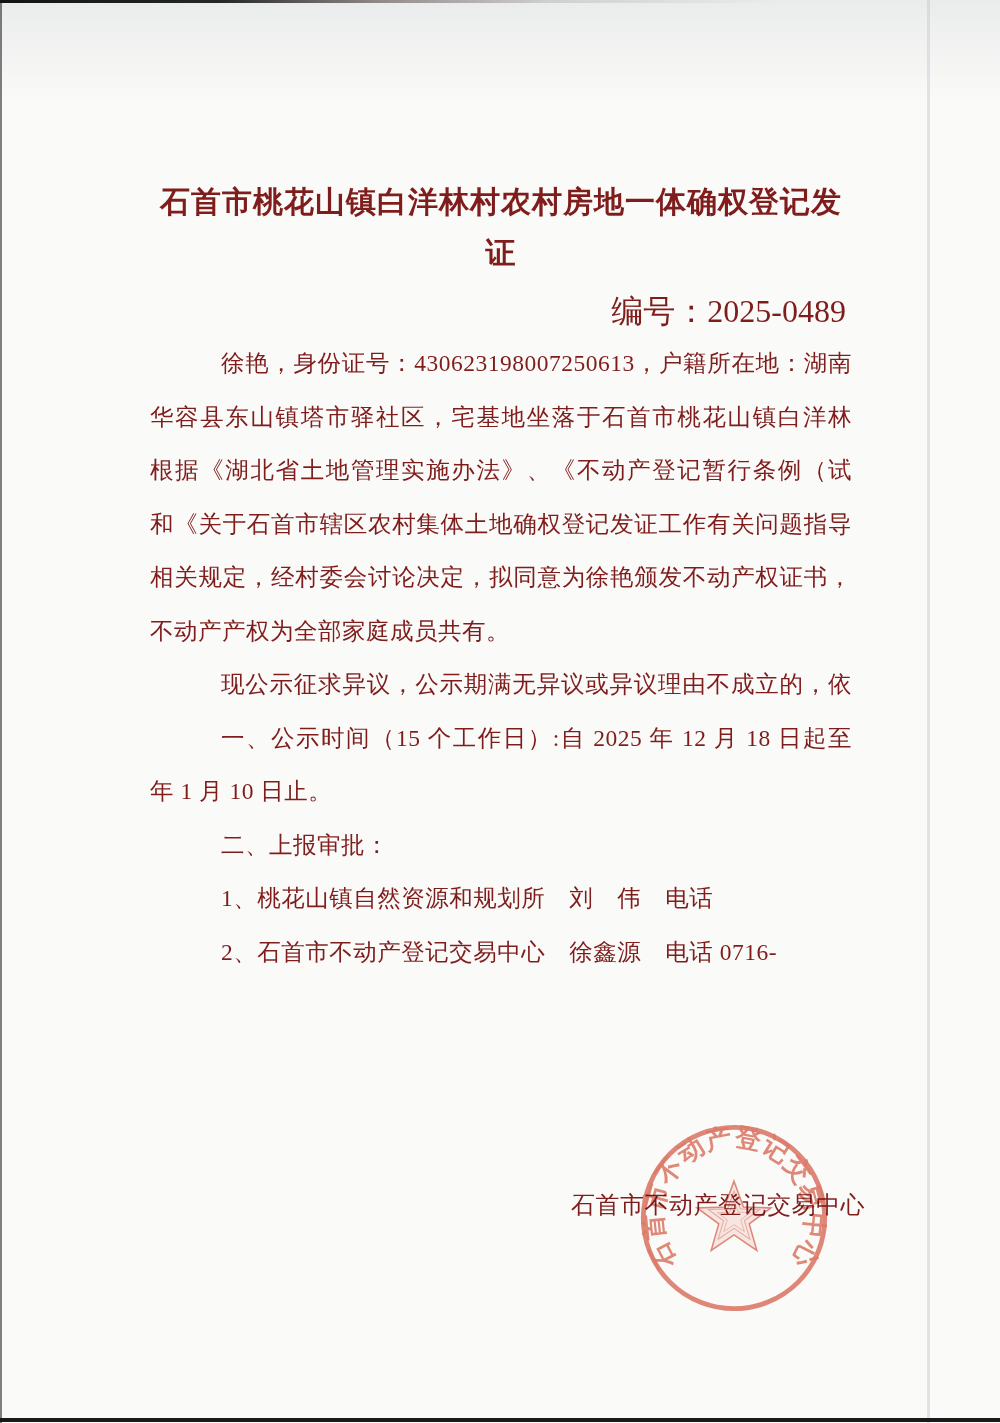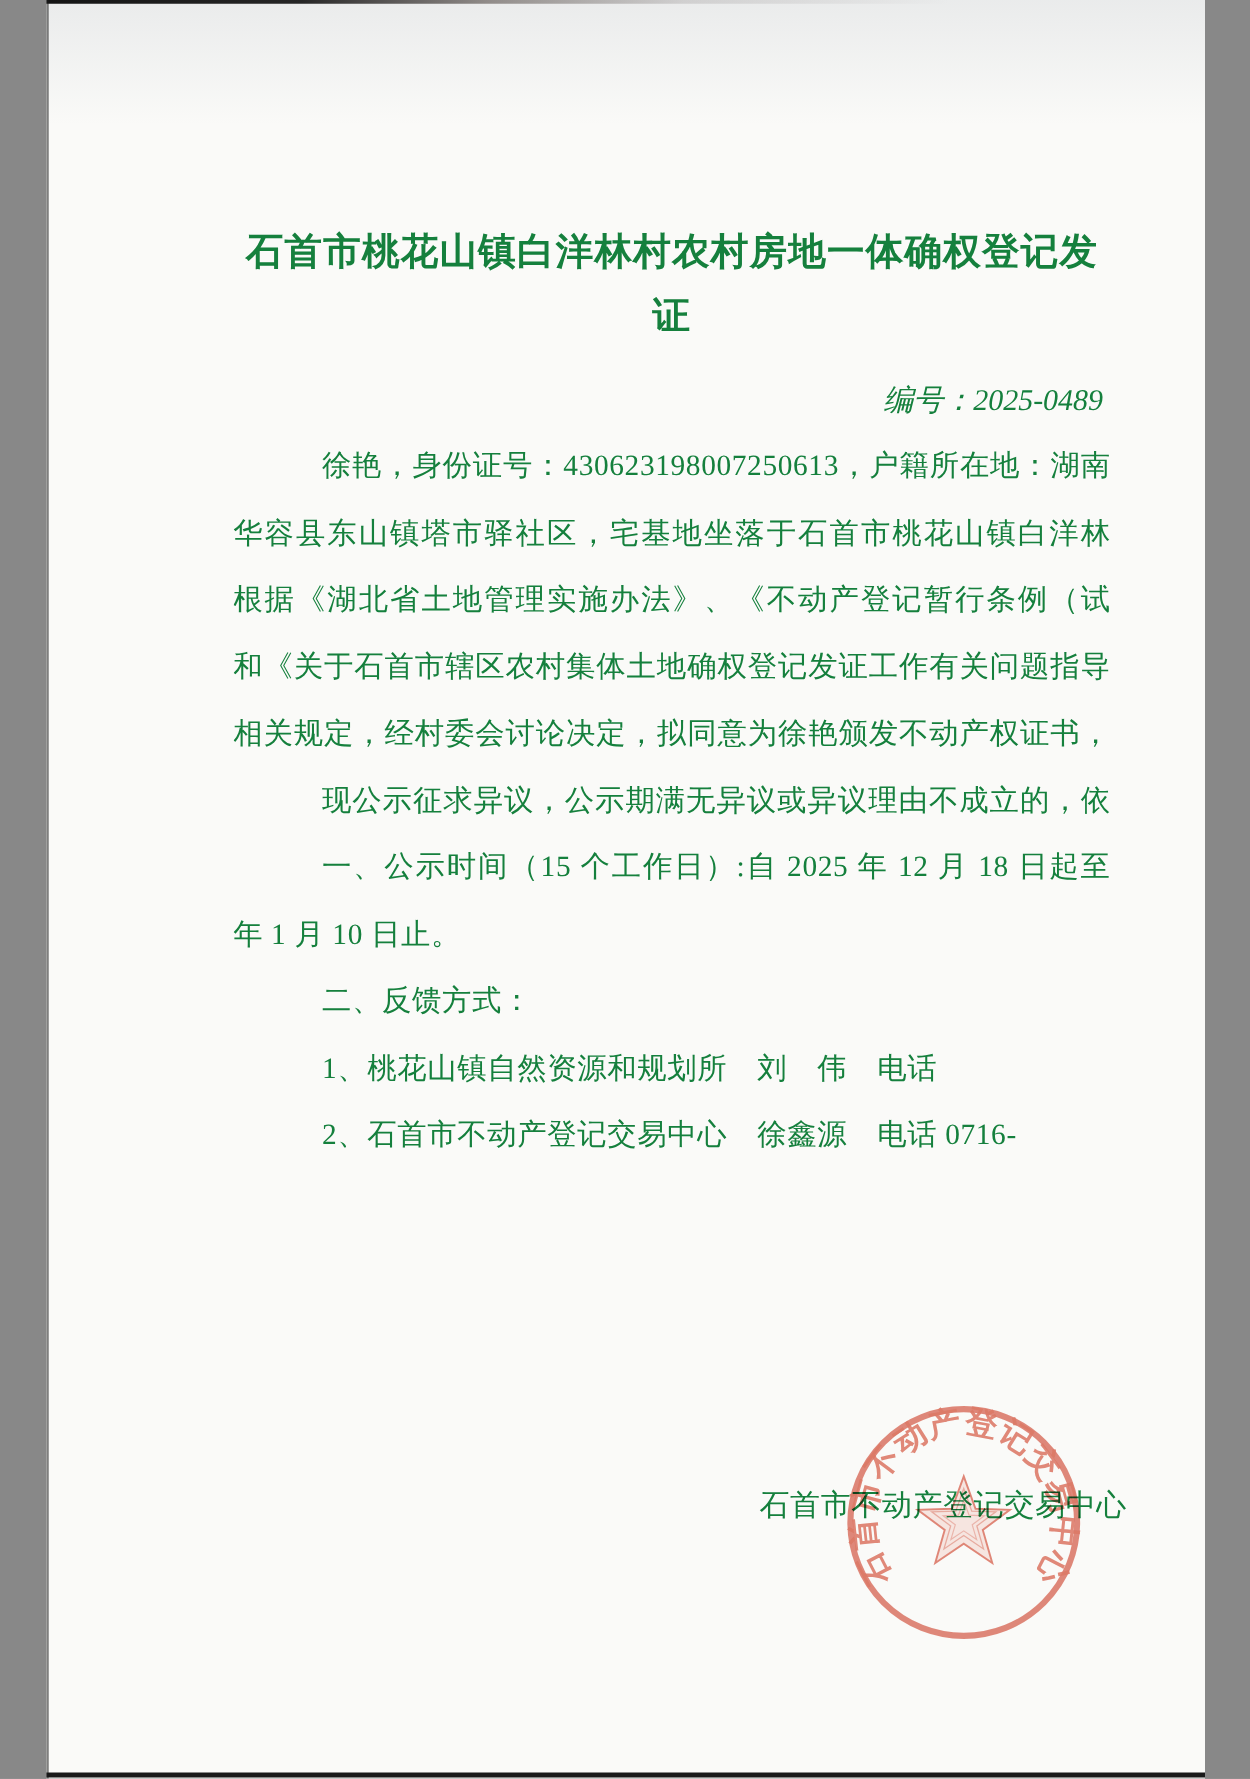--- a/index.html
+++ b/index.html
@@ -1,23 +1,23 @@
 <!DOCTYPE html>
 <html><head>
 <meta charset="utf-8">
 <style>
   html, body { margin: 0; padding: 0; background: #888; }
   .page {
     position: relative;
-    width: 927px;
+    width: 1000px;
     height: 1423px;
     background: #fafaf8;
     overflow: hidden;
     font-family: "Liberation Serif", "DejaVu Serif", serif;
-    color: #15803d;
+    color: #7f1d1d;
     margin: 0 auto;
   }
   
   .corner-shade {
     position: absolute; top: 0; left: 0; width: 100%; height: 100px;
     background: linear-gradient(180deg, rgba(150,158,170,0.16), rgba(150,158,170,0));
     pointer-events: none;
   }
   .edge-top {
     position: absolute; top: 0; left: 0; width: 100%; height: 3px;
@@ -35,22 +35,22 @@
     position: absolute; left: 927px; top: 0; width: 3px; height: 100%;
     background: rgba(185,194,206,0.40);
   }
   
   .content { position: absolute; left: 150px; top: 176px; width: 702px; }
   .title-line {
     font-size: 30px; line-height: 51px; font-weight: 600;
     text-align: center; letter-spacing: 1px;
   }
   .doc-number {
-    text-align: right; font-size: 24px; line-height: 30px;
-    margin-top: 28px; padding-right: 6px; font-weight: 500; font-style: italic;
+    text-align: right; font-size: 32px; line-height: 30px;
+    margin-top: 18px; padding-right: 6px; font-weight: 500;
   }
   .body-text { margin-top: 11px; font-size: 23.5px; }
   .paragraph { margin: 0; }
   .line {
     line-height: 53.5px; height: 53.5px; overflow: hidden;
     letter-spacing: 0.5px;
   }
   .line.fill { text-align: justify; text-align-last: justify; }
   .line.indent { padding-left: 71px; }
   
@@ -81,30 +81,31 @@
 
     <div class="doc-number">编号：2025-0489</div>
 
     <div class="body-text">
         <div class="paragraph">
           <div class="line indent fill">徐艳，身份证号：430623198007250613，户籍所在地：湖南省</div>
           <div class="line fill">华容县东山镇塔市驿社区，宅基地坐落于石首市桃花山镇白洋林村，</div>
           <div class="line fill">根据《湖北省土地管理实施办法》、《不动产登记暂行条例（试行）》</div>
           <div class="line fill">和《关于石首市辖区农村集体土地确权登记发证工作有关问题指导意</div>
           <div class="line fill">相关规定，经村委会讨论决定，拟同意为徐艳颁发不动产权证书，该</div>
+          <div class="line">不动产产权为全部家庭成员共有。</div>
         </div>
         <div class="paragraph">
           <div class="line indent fill">现公示征求异议，公示期满无异议或异议理由不成立的，依法</div>
         </div>
         <div class="paragraph">
           <div class="line indent fill">一、公示时间（15 个工作日）:自 2025 年 12 月 18 日起至 2026</div>
           <div class="line">年 1 月 10 日止。</div>
         </div>
         <div class="paragraph">
-          <div class="line indent">二、反馈方式：</div>
+          <div class="line indent">二、上报审批：</div>
         </div>
         <div class="paragraph">
           <div class="line indent">1、桃花山镇自然资源和规划所　刘　伟　电话 13886606021</div>
         </div>
         <div class="paragraph">
           <div class="line indent">2、石首市不动产登记交易中心　徐鑫源　电话 0716-7281015</div>
         </div>
       </div>
   </div>
 

